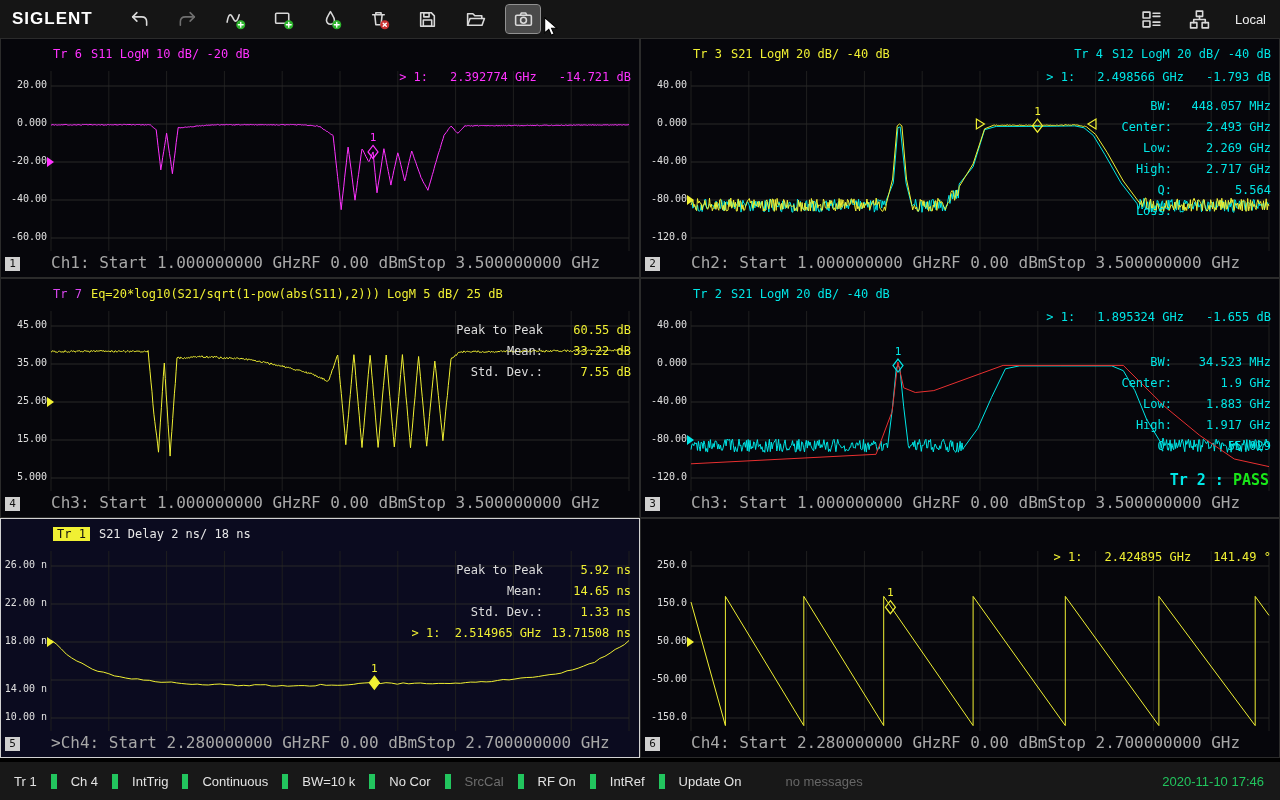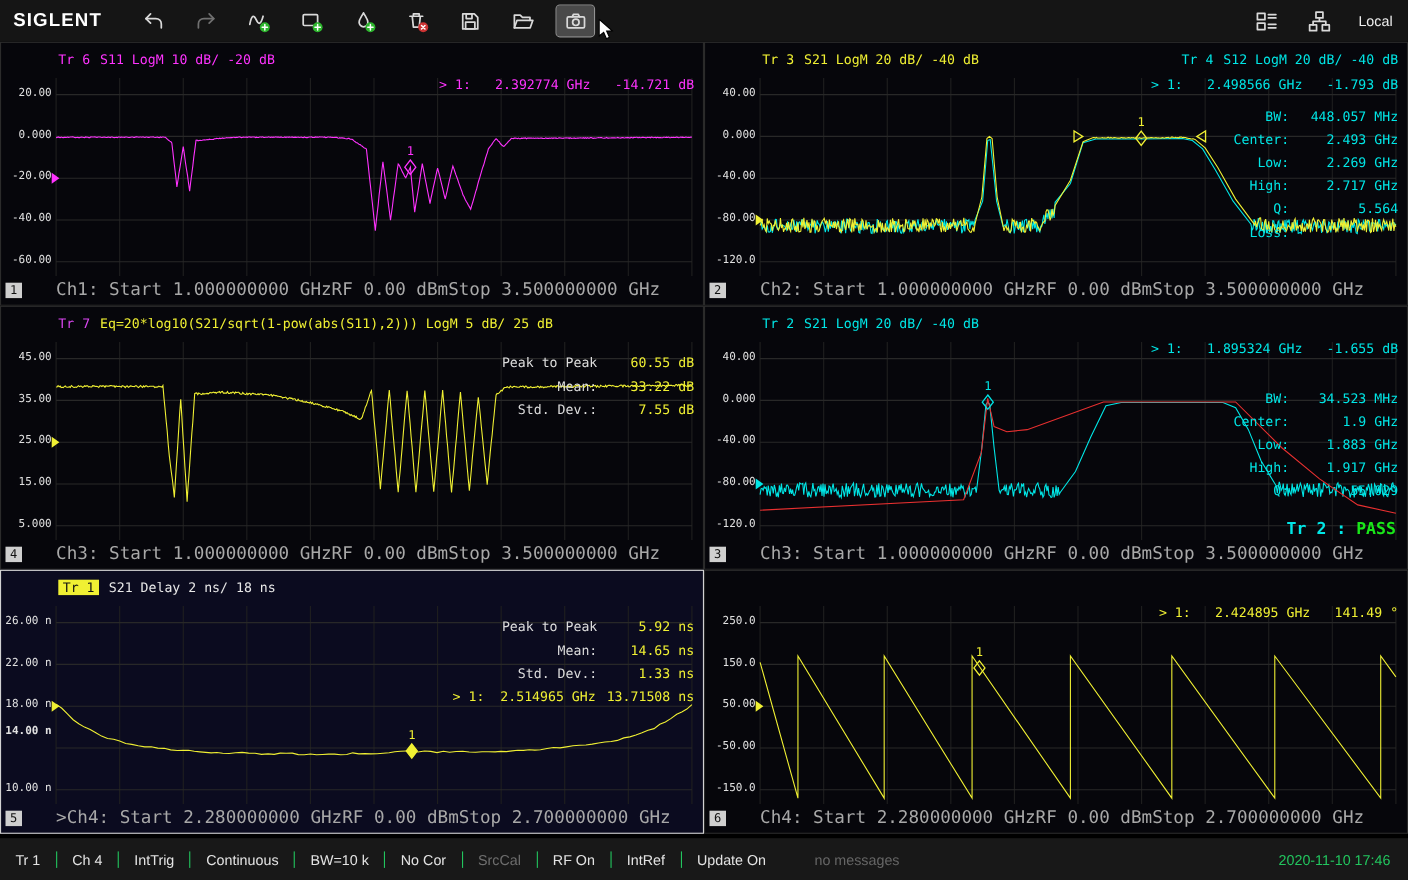--- a/index.html
+++ b/index.html
@@ -50,21 +50,21 @@
          justify-content:flex-start;font-size:16px;color:#a8a8a8;white-space:pre;}
   .badge{position:absolute;left:4px;bottom:6px;width:15px;height:14px;background:#cfcfcf;
          color:#111;font-size:11px;line-height:14px;text-align:center;}
   .extra{position:absolute;right:10px;font-size:15px;font-weight:bold;white-space:pre;}
 
   
   .statusbar{position:absolute;left:0;top:762px;width:1280px;height:38px;background:#181818;
              display:flex;align-items:center;font-family:"Liberation Sans",sans-serif;
              font-size:13px;color:#e3e3e3;}
   .sitem{padding:0 14px;white-space:pre;}
-  .sitem + .sitem{border-left:1px solid #22c55e;}
+  .sitem + .sitem{border-left:6px solid #22c55e;}
   .sitem.dim{color:#6e6e6e;}
   .smsg{color:#666;margin-left:30px;}
   .stime{margin-left:auto;margin-right:16px;color:#22c55e;}
 </style>
 </head>
 <body>
 
 <div id="root">
 
   <div class="topbar">
@@ -371,21 +371,21 @@
         <div class="ptitle"><div class="tgroup"><span class="chip" style="color: rgb(17, 17, 17); background: rgb(240, 240, 51);">Tr 1</span><span style="color: rgb(232, 232, 232);">S21 Delay 2 ns/ 18 ns</span></div></div>
         <div class="statcol" style="top: 40px;">
           <div class="srow"><span class="lab">Peak to Peak</span><span class="val" style="color: rgb(240, 240, 51);">5.92 ns</span></div>
           <div class="srow"><span class="lab">Mean:</span><span class="val" style="color: rgb(240, 240, 51);">14.65 ns</span></div>
           <div class="srow"><span class="lab">Std. Dev.:</span><span class="val" style="color: rgb(240, 240, 51);">1.33 ns</span></div>
           <div class="srow"><span class="lab" style="color: rgb(240, 240, 51);">&gt; 1:  2.514965 GHz</span><span class="val" style="color: rgb(240, 240, 51);">13.71508 ns</span></div>
         </div>
         <div class="ylab" style="top: 40px;">26.00 n</div>
         <div class="ylab" style="top: 78px;">22.00 n</div>
         <div class="ylab" style="top: 116px;">18.00 n</div>
-        <div class="ylab" style="top: 140px; font-weight: bold;">14.00 n</div>
+        <div class="ylab" style="top: 164px;">14.00 n</div>
         <div class="ylab" style="top: 192px;">10.00 n</div>
         <div class="reftri" style="top: 118px; border-left-color: rgb(240, 240, 51);"></div>
         <div class="pfoot"><span>&gt;Ch4: Start 2.280000000 GHz</span><span>RF 0.00 dBm</span><span>Stop 2.700000000 GHz</span></div>
         <div class="badge">5</div>
       </div>
       <div class="panel" style="left: 640px; top: 518px;">
         <svg width="640" height="240" class="plot">
           <defs>
             <clipPath id="clip-5">
               <rect x="48" y="32" width="584" height="180"></rect>

